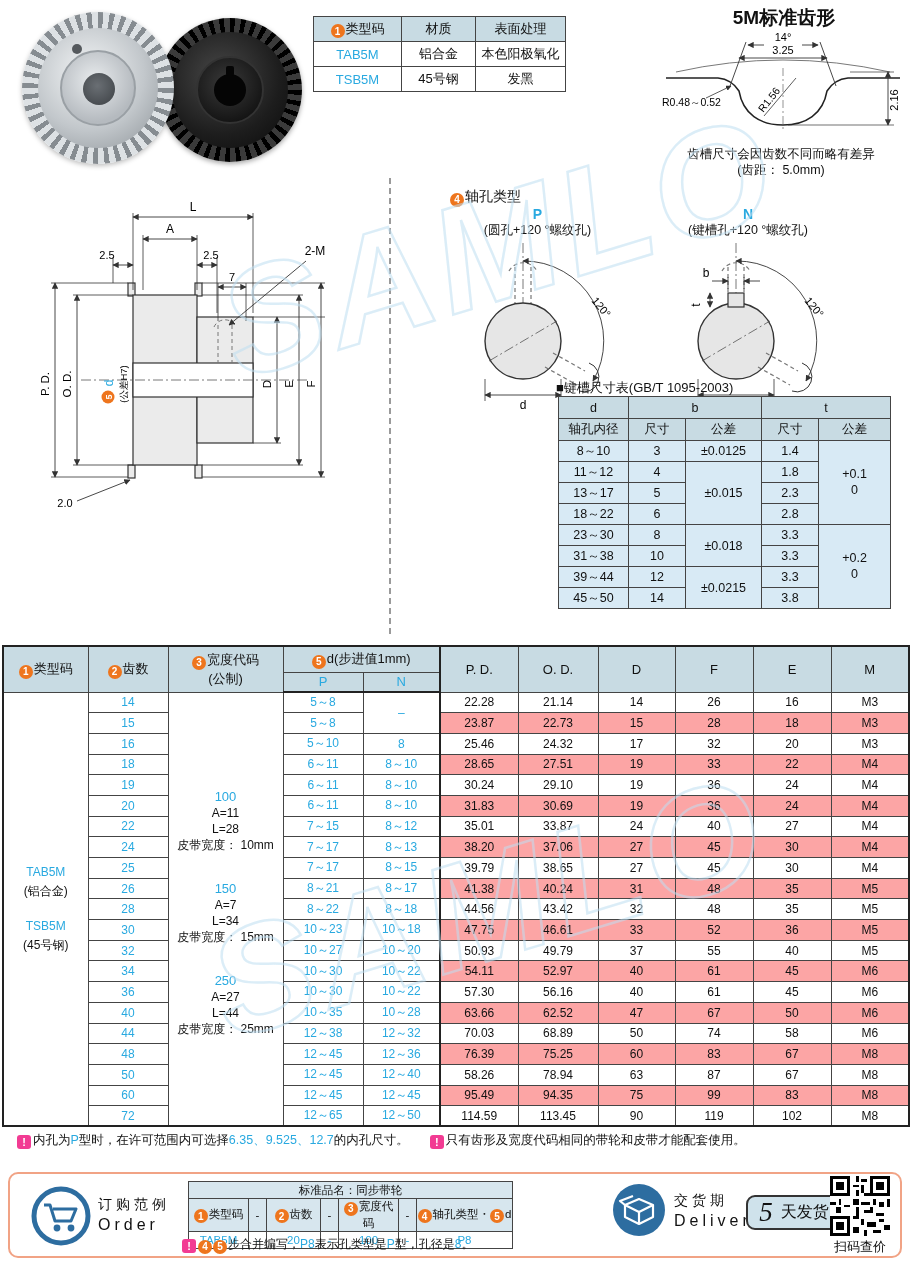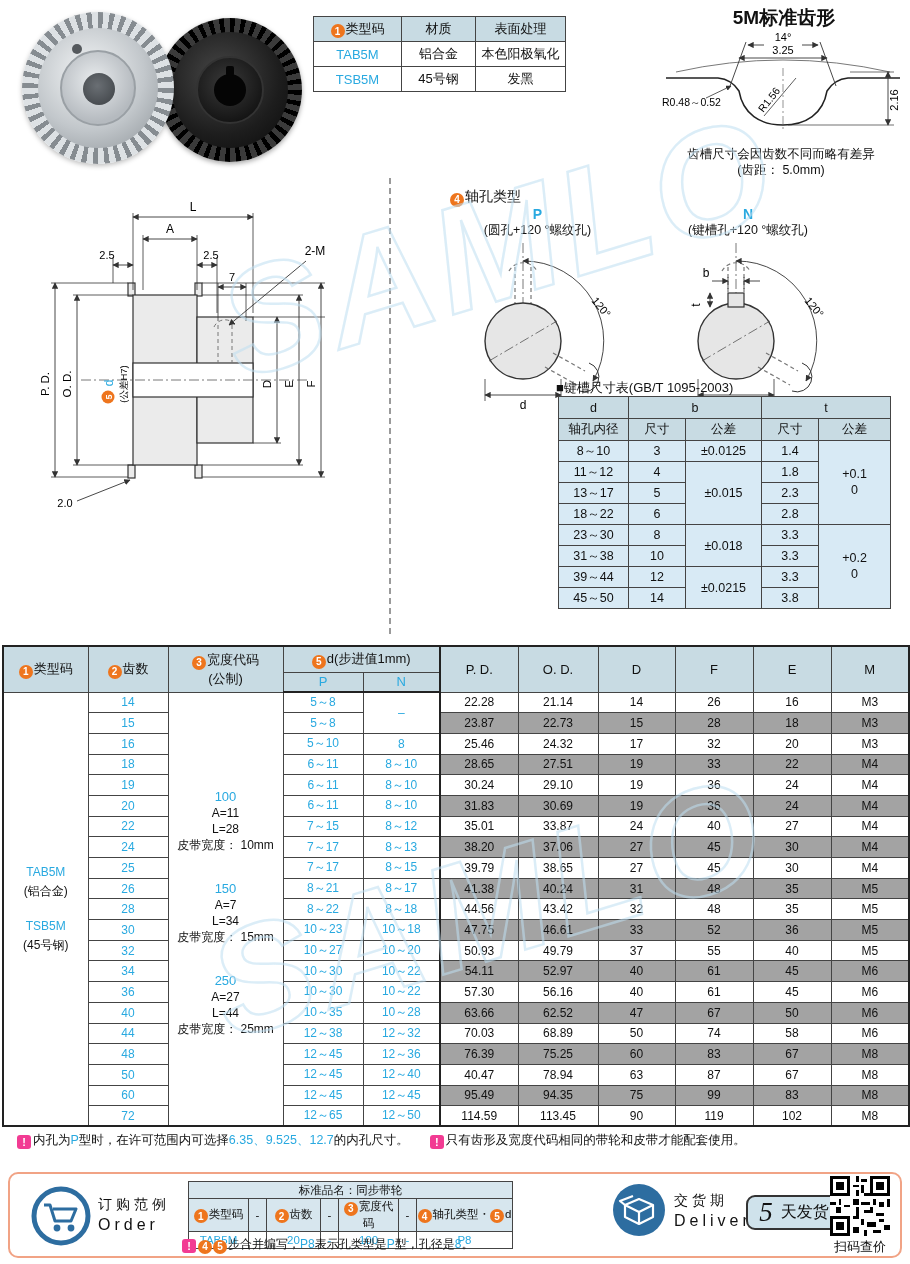--- a/index.html
+++ b/index.html
@@ -24,21 +24,21 @@
 .kw-table th{background:#c8dbe3;font-weight:normal;height:22px;}
 .kw-table td{background:#d8eaf5;height:21px;}
 .kw-table .tt{line-height:1.25;}
 
 .main-table{width:906px;table-layout:fixed;border:2px solid #222;}
 .main-table th{background:#c8dbe3;font-weight:normal;font-size:13px;border:1px solid #444;}
 .main-table thead tr:first-child th{height:26px;}
 .main-table thead tr:last-child th{height:20px;border-bottom:2px solid #222;}
 .main-table td{border:1px solid #444;font-size:12px;text-align:center;height:20.7px;padding:0;}
 .main-table .thickl{border-left:2px solid #222;}
-.main-table .shade{background:#a3a3a3;}
+.main-table .shade{background:#fca5a5;}
 .typecell{vertical-align:middle;font-size:12.5px;}
 .tc-line{line-height:19px;}
 .tc-gap{margin-bottom:16px;}
 .widthcell{position:relative;vertical-align:top;}
 .wc-block{position:absolute;left:0;right:0;text-align:center;font-size:12px;line-height:16px;}
 .wc-block .blue{font-size:13px;}
 .wc0{top:96px}.wc1{top:188px}.wc2{top:280px}
 
 .notes{font-size:12.5px;margin-left:13px;}
 
@@ -617,21 +617,21 @@
           <td class="dim shade">75.25</td>
           <td class="dim shade">60</td>
           <td class="dim shade">83</td>
           <td class="dim shade">67</td>
           <td class="dim shade">M8</td>
         </tr>
         <tr>
           <td class="blue">50</td>
           <td class="blue">12～45</td>
           <td class="blue" rowspan="1">12～40</td>
-          <td class="dim thickl">40.47</td>
+          <td class="dim thickl">58.26</td>
           <td class="dim">78.94</td>
           <td class="dim">63</td>
           <td class="dim">87</td>
           <td class="dim">67</td>
           <td class="dim">M8</td>
         </tr>
         <tr>
           <td class="blue">60</td>
           <td class="blue">12～45</td>
           <td class="blue" rowspan="1">12～45</td>

